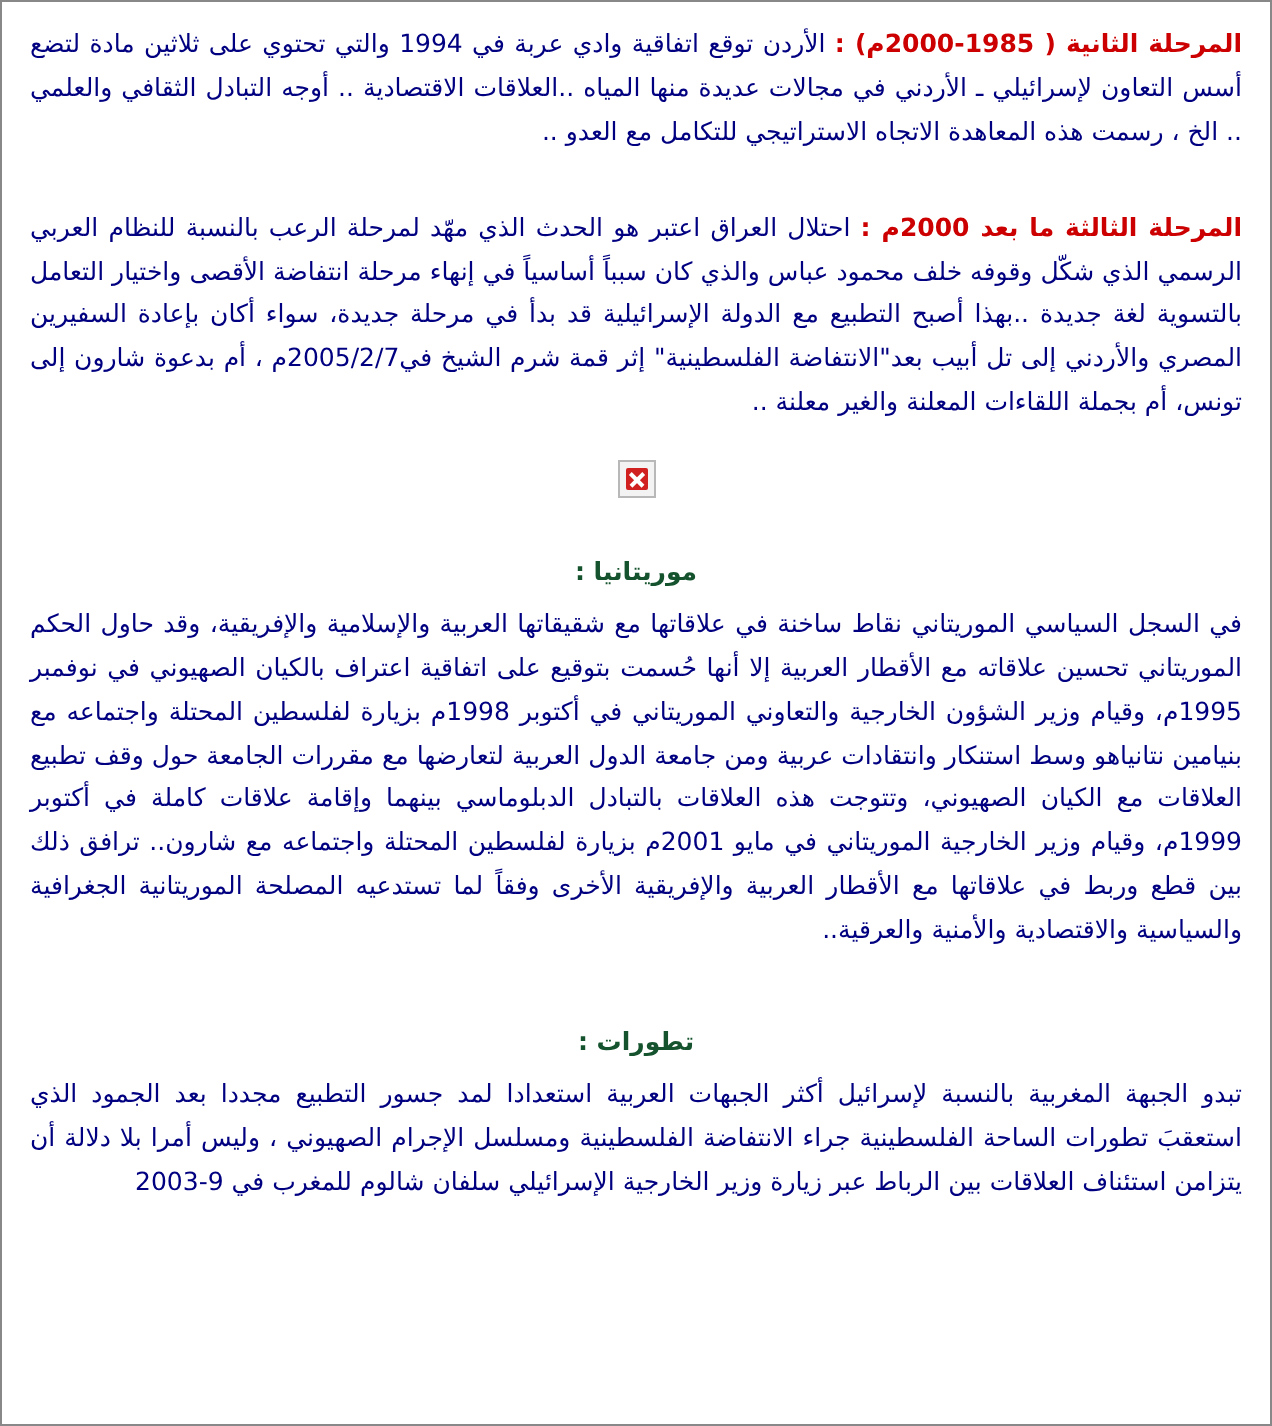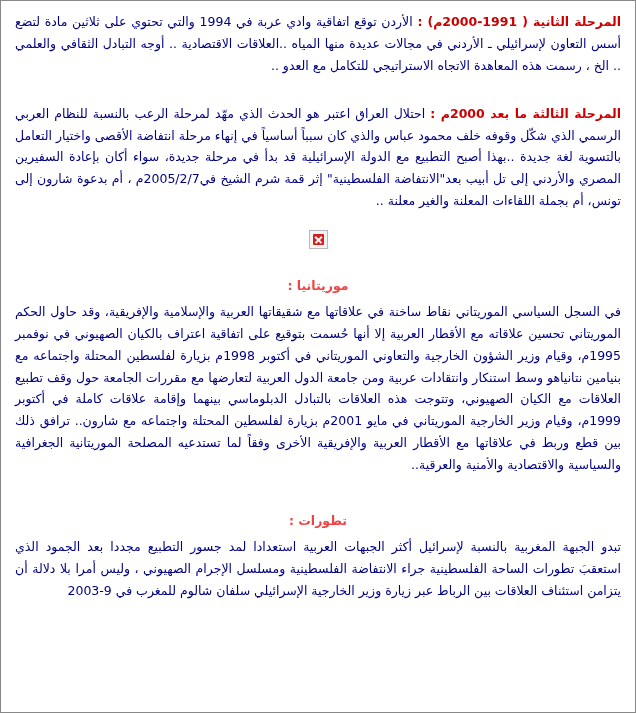--- a/index.html
+++ b/index.html
@@ -29,21 +29,21 @@
     text-align: justify;
     margin: 0 0 4px 0;
     color: #000080;
     direction: rtl;
   }
   .heading-inline {
     color: #cc0000;
     font-weight: bold;
   }
   .section-title {
-    color: #ef4444;
+    color: #14532d;
     font-weight: bold;
     text-align: center;
     margin: 0 0 4px 0;
     direction: rtl;
   }
   .spacer-md { height: 22px; }
   .spacer-lg { height: 30px; }
   .broken-image-wrap {
     display: flex;
     justify-content: center;
@@ -79,21 +79,21 @@
   }
   .broken-image .x-mark::before { transform: rotate(45deg); }
   .broken-image .x-mark::after  { transform: rotate(-45deg); }
 </style>
 </head>
 <body>
 
 <div class="page">
 
   <p class="para">
-    <span class="heading-inline">المرحلة الثانية ( 1991-2000م) :</span><span> الأردن توقع اتفاقية وادي عربة في 1994 والتي تحتوي على ثلاثين مادة لتضع أسس التعاون لإسرائيلي ـ الأردني في مجالات عديدة منها المياه ..العلاقات الاقتصادية .. أوجه التبادل الثقافي والعلمي .. الخ ، رسمت هذه المعاهدة الاتجاه الاستراتيجي للتكامل مع العدو ..</span>
+    <span class="heading-inline">المرحلة الثانية ( 1985-2000م) :</span><span> الأردن توقع اتفاقية وادي عربة في 1994 والتي تحتوي على ثلاثين مادة لتضع أسس التعاون لإسرائيلي ـ الأردني في مجالات عديدة منها المياه ..العلاقات الاقتصادية .. أوجه التبادل الثقافي والعلمي .. الخ ، رسمت هذه المعاهدة الاتجاه الاستراتيجي للتكامل مع العدو ..</span>
   </p>
 
   <div class="spacer-md"></div>
 
   <p class="para">
     <span class="heading-inline">المرحلة الثالثة ما بعد 2000م :</span><span> احتلال العراق اعتبر هو الحدث الذي مهّد لمرحلة الرعب بالنسبة للنظام العربي الرسمي الذي شكّل وقوفه خلف محمود عباس والذي كان سبباً أساسياً في إنهاء مرحلة انتفاضة الأقصى واختيار التعامل بالتسوية لغة جديدة ..بهذا أصبح التطبيع مع الدولة الإسرائيلية قد بدأ في مرحلة جديدة، سواء أكان بإعادة السفيرين المصري والأردني إلى تل أبيب بعد"الانتفاضة الفلسطينية" إثر قمة شرم الشيخ في2005/2/7م ، أم بدعوة شارون إلى تونس، أم بجملة اللقاءات المعلنة والغير معلنة ..</span>
   </p>
 
   <div class="broken-image-wrap">
     <span class="broken-image">

